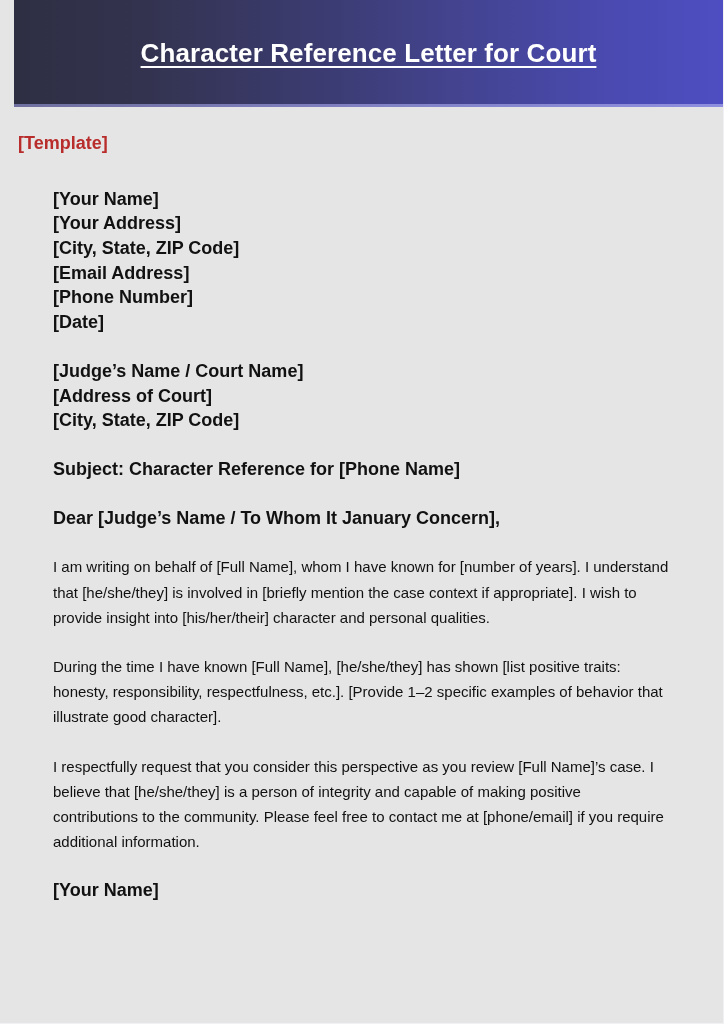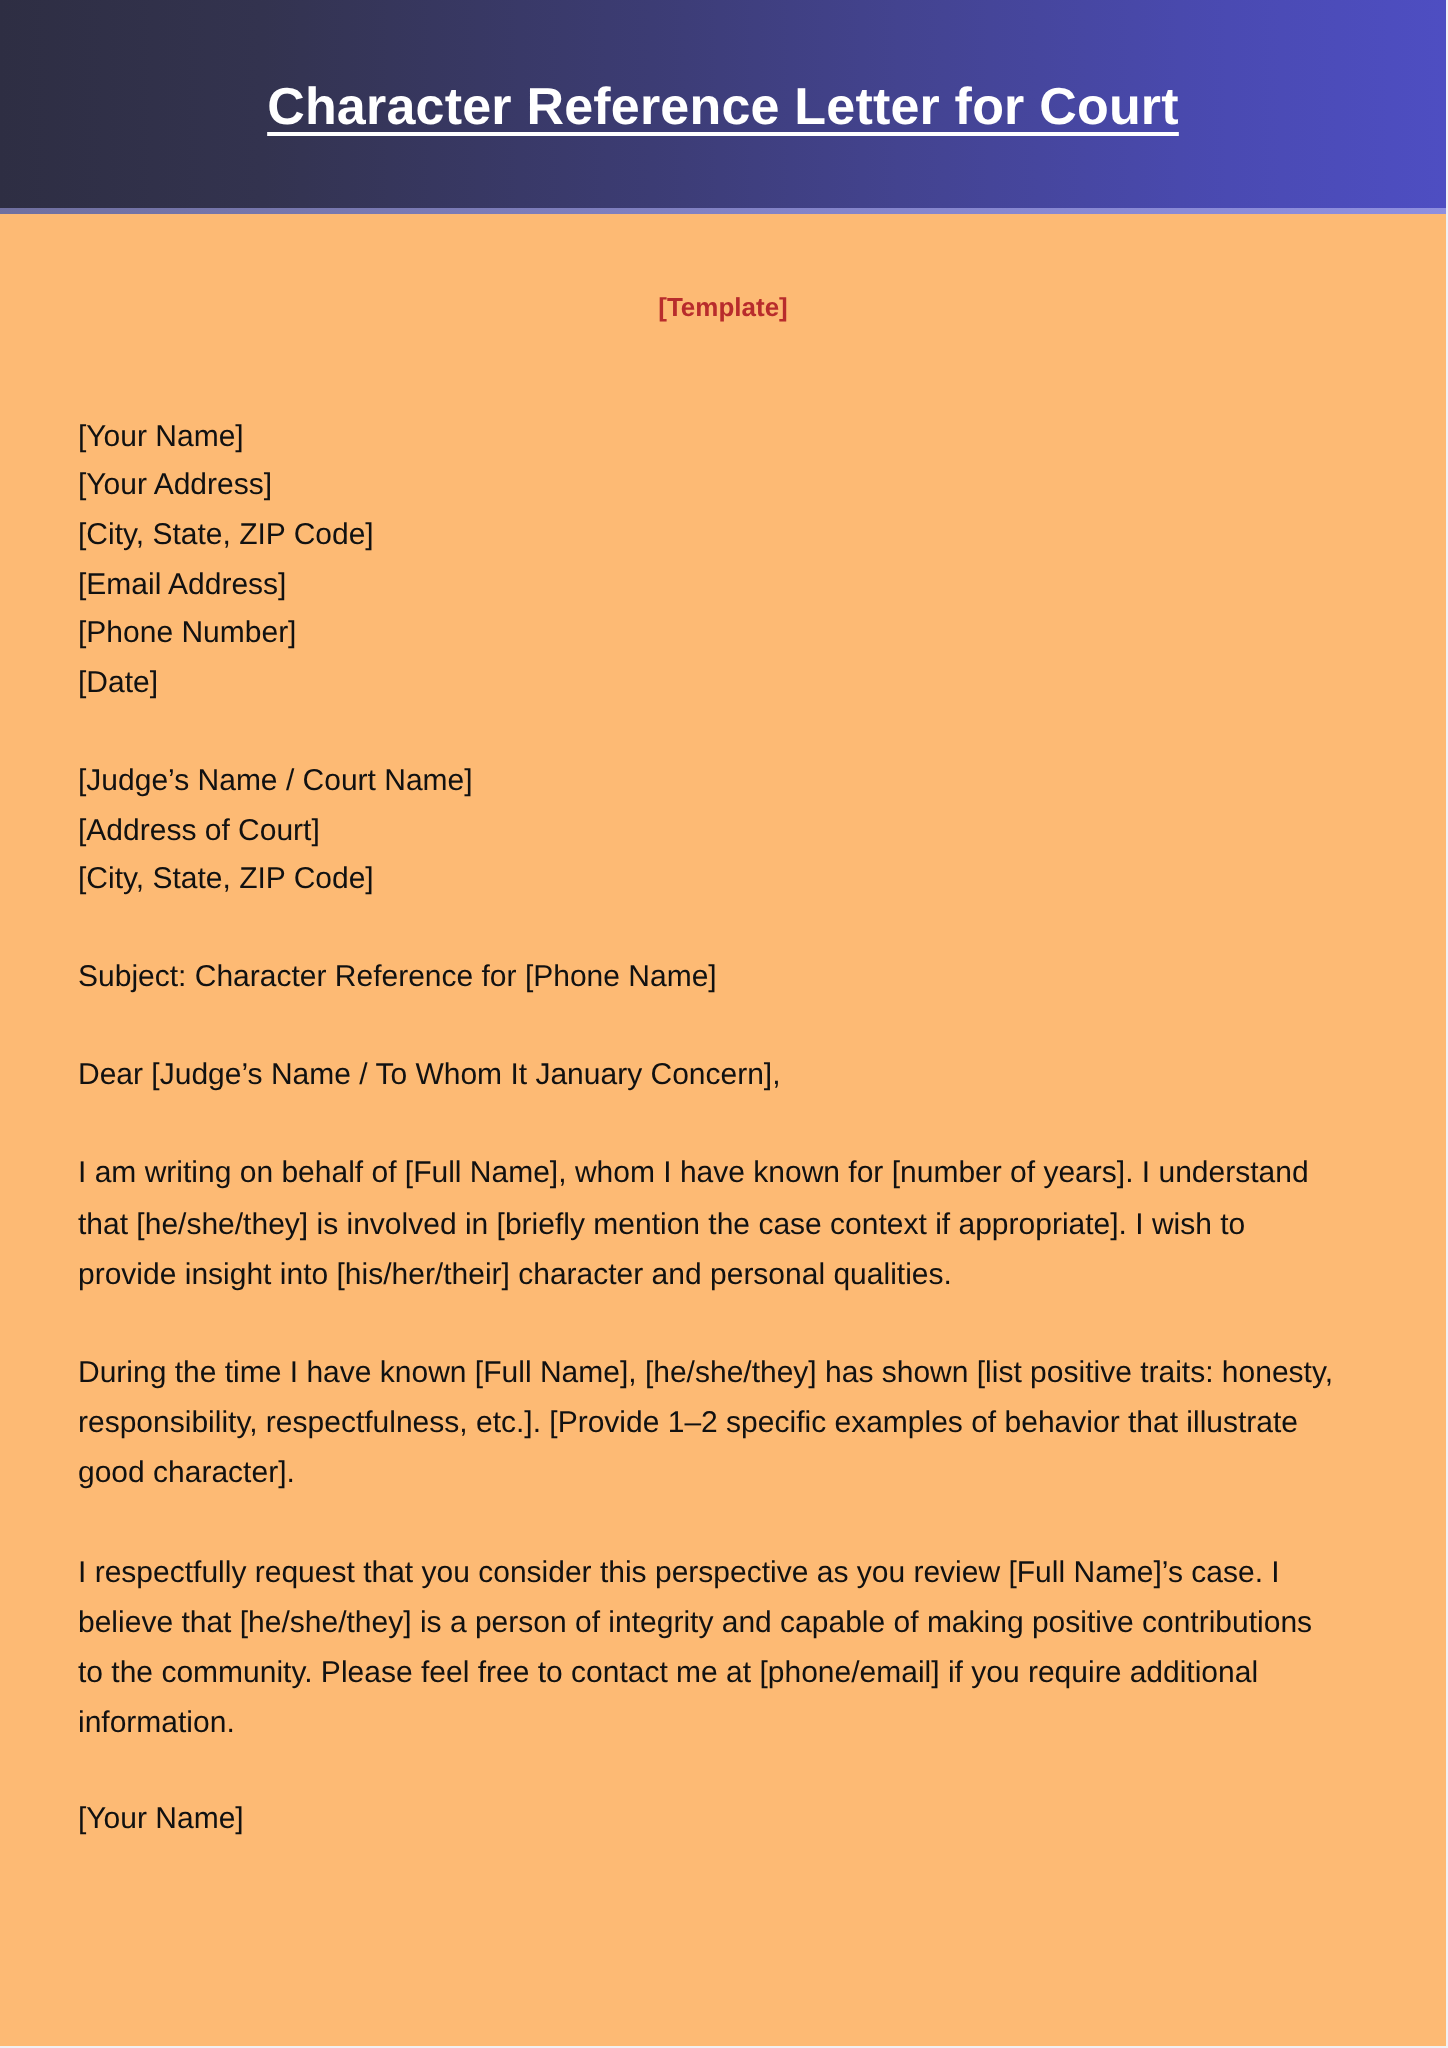--- a/index.html
+++ b/index.html
@@ -13,25 +13,26 @@
     height: 1024px;
     font-family: "Liberation Sans", "DejaVu Sans", sans-serif;
     color: #000000;
     overflow: hidden;
     position: relative;
   }
 
   .page {
     width: 724px;
     height: 1024px;
-    background: #fdba74;
+    background: #e5e5e5;
     position: relative;
     box-sizing: border-box;
     border-right: 1px solid #f1f1f4;
     border-bottom: 1px solid #f1f1f4;
+    padding-left: 14px;
   }
 
   
   .banner {
     width: 100%;
     height: 107px;
     background: linear-gradient(90deg,
         #2e2e43 0%,
         #33334f 18%,
         #3c3c74 45%,
@@ -62,45 +63,45 @@
     text-decoration: underline;
     text-underline-offset: 4px;
     text-decoration-thickness: 2px;
     white-space: nowrap;
     margin: 0;
     padding: 0;
   }
 
   
   .template-label {
-    text-align: center;
     color: #b82c2c;
-    font-size: 13px;
+    font-size: 18px;
     font-weight: bold;
-    margin: 17px;
+    margin: 4px;
     padding: 22px 0 0 0;
     line-height: 1.2;
   }
 
   
   .letter {
     padding: 28px 42px 0 39px;
     box-sizing: border-box;
   }
 
   .block {
     margin: 0 0 24px 0;
   }
 
   .line {
-    font-size: 15px;
+    font-size: 18px;
     line-height: 24.7px;
     color: #111111;
     margin: 0;
     white-space: nowrap;
+    font-weight: bold;
   }
 
   .para {
     font-size: 15px;
     line-height: 25.2px;
     color: #111111;
     margin: 0 12px 24px 0;
     max-width: 640px;
     text-align: left;
   }

